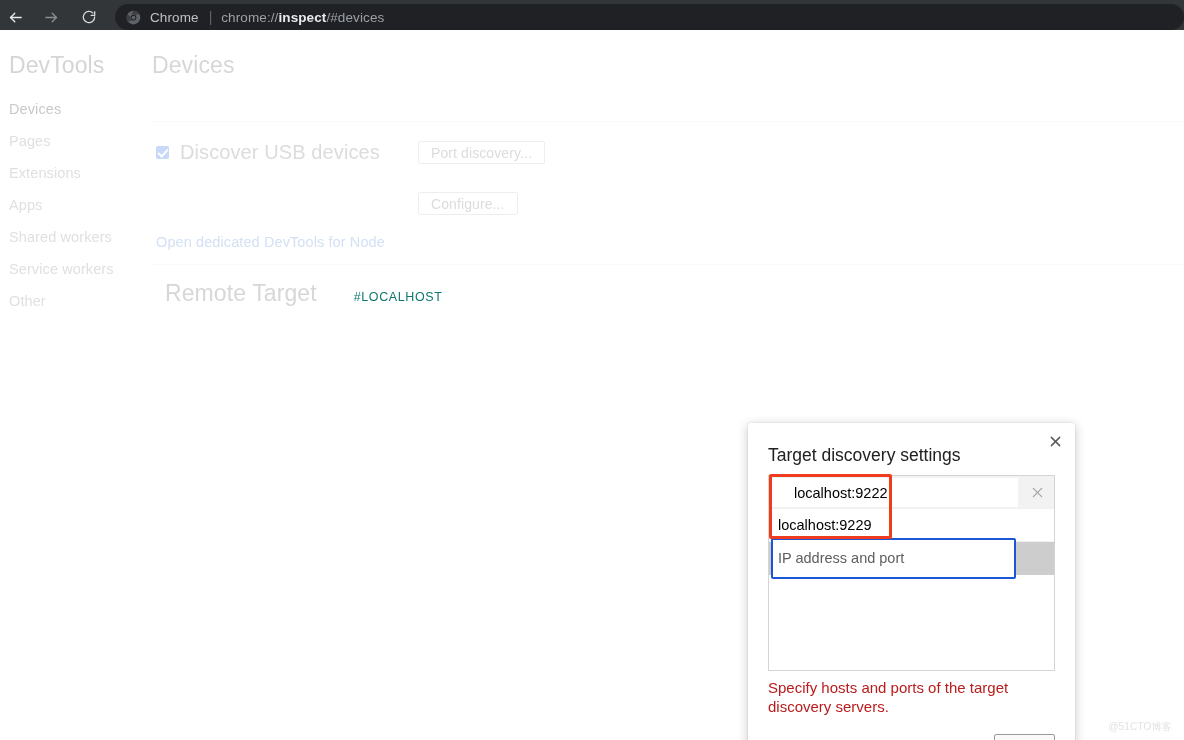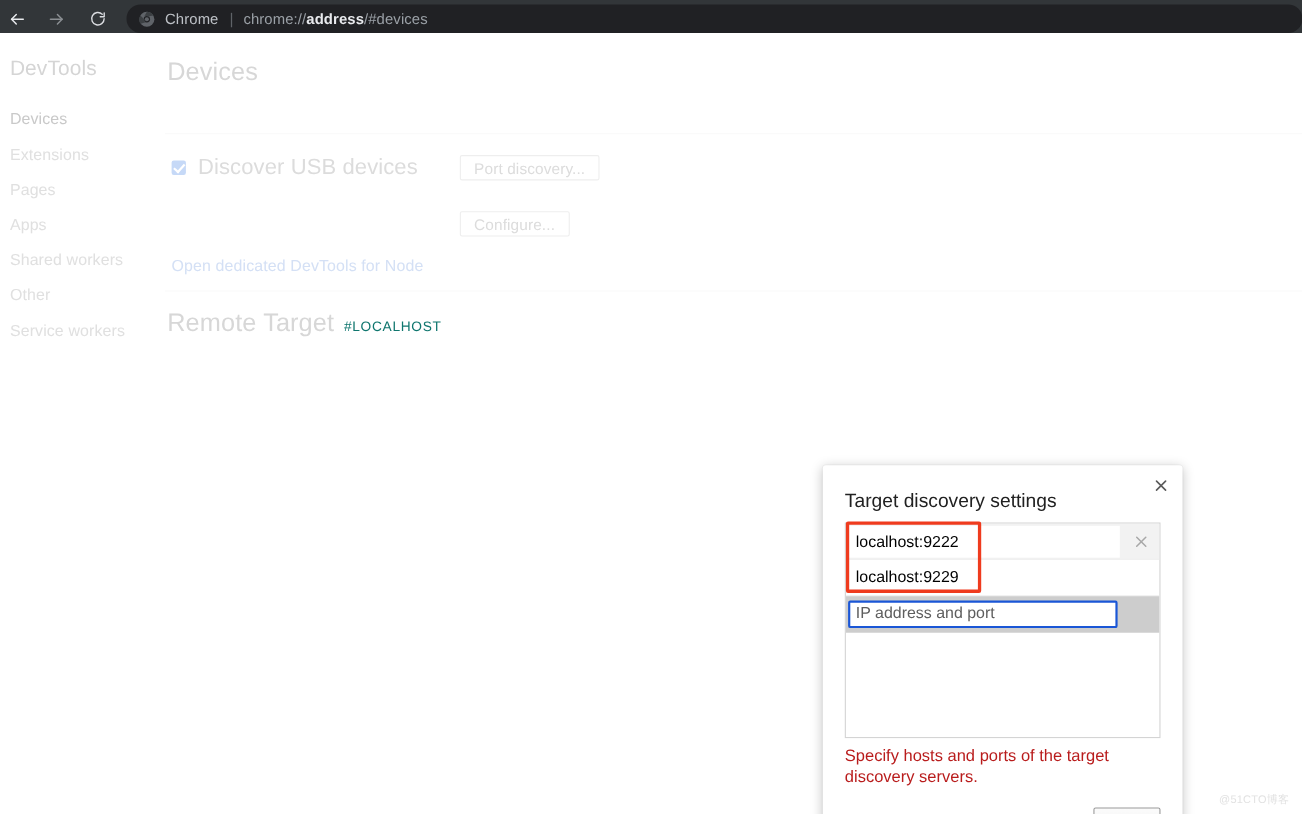--- a/index.html
+++ b/index.html
@@ -71,21 +71,21 @@
     background: #fff;
   }
 
   
   .sidebar {
     position: absolute; left: 0; top: 0;
     width: 150px; height: 710px;
   }
   .sidebar-title {
     position: absolute; left: 9px; top: 22px;
-    font-size: 19px;
+    font-size: 23px;
     color: #d5d5d5;
     font-weight: 400;
     letter-spacing: .1px;
   }
   .nav-list { position: absolute; left: 0; top: 63px; width: 150px; }
   .nav-item {
     height: 32px;
     display: flex; align-items: center;
     padding-left: 9px;
     font-size: 14.5px;
@@ -112,21 +112,21 @@
   .sec-sub {
     font-size: 12.5px;
     color: #0f766e;
     margin-left: 9px;
     letter-spacing: .6px;
   }
   .devices-head { position: absolute; left: 1px; top: 22px; }
   .rule { position: absolute; left: 0; width: 1034px; height: 1px; background: #fafafa; }
   .rule-1 { top: 91px; }
   .rule-2 { top: 234px; }
-  .remote-head { position: absolute; left: 1px; top: 250px; }
+  .remote-head { position: absolute; left: 14px; top: 250px; gap: 28px; }
 
   .opt-row {
     position: absolute; left: 0;
     display: flex; align-items: center;
     height: 24px;
   }
   .opt-row-1 { top: 110px; }
   .opt-row-2 { top: 161px; }
 
   .cb-blue {
@@ -220,38 +220,38 @@
   }
   .list-row.hover {
     background: #f2f2f2;
   }
   .list-row.hover .row-text-wrap {
     position: absolute;
     left: 1px; top: 2px;
     width: 248px; height: 29px;
     background: #ffffff;
     display: flex; align-items: center;
-    padding-left: 8px;
+    padding-left: 24px;
   }
   .row-remove {
     position: absolute;
     right: 11px; top: 0; bottom: 0;
     display: flex; align-items: center;
     color: #a8a8a8;
     font-size: 14px;
   }
   .list-row.input-row {
     background: #cdcdcd;
     border-bottom: 1px solid #cdcdcd;
     padding-left: 0;
     height: 33px;
   }
   .ip-input {
     margin-left: 2px;
-    width: 245px; height: 25px;
+    width: 245px; height: 41px;
     border: 2px solid #1a56d6;
     border-radius: 2px;
     background: #fff;
     font-family: inherit;
     font-size: 14.5px;
     color: #000;
     padding: 0 5px;
     outline: none;
   }
   .ip-input::placeholder { color: #5e5e5e; opacity: 1; }
@@ -346,49 +346,49 @@
       <svg width="15" height="15" viewBox="0 0 24 24">
         <circle cx="12" cy="12" r="11" fill="#5f6368"></circle>
         <circle cx="12" cy="12" r="4.6" fill="#202124"></circle>
         <circle cx="12" cy="12" r="3.0" fill="#5f6368"></circle>
         <path d="M12 1 A11 11 0 0 1 21.5 6.6 L13.4 8.1 A4.6 4.6 0 0 0 8.6 7.1 Z" fill="#3c4043"></path>
         <path d="M2.9 18.6 A11 11 0 0 1 2.6 6.4 L8.4 12.3 A4.6 4.6 0 0 0 10.3 16.2 Z" fill="#3c4043"></path>
       </svg>
     </span>
     <span class="omni-app">Chrome</span>
     <span class="omni-sep">|</span>
-    <span class="omni-url"><span>chrome://</span><b>address</b><span>/#devices</span></span>
+    <span class="omni-url"><span>chrome://</span><b>inspect</b><span>/#devices</span></span>
   </div>
 </div>
 
 <div class="page">
 
   <div class="sidebar">
     <div class="sidebar-title">DevTools</div>
     <div class="nav-list">
       <div class="nav-item selected">
           <span>Devices</span>
         </div>
       <div class="nav-item">
+          <span>Pages</span>
+        </div>
+      <div class="nav-item">
           <span>Extensions</span>
         </div>
       <div class="nav-item">
-          <span>Pages</span>
-        </div>
-      <div class="nav-item">
           <span>Apps</span>
         </div>
       <div class="nav-item">
           <span>Shared workers</span>
         </div>
       <div class="nav-item">
+          <span>Service workers</span>
+        </div>
+      <div class="nav-item">
           <span>Other</span>
-        </div>
-      <div class="nav-item">
-          <span>Service workers</span>
         </div>
     </div>
   </div>
 
   <div class="main">
 
     <div class="section-head devices-head">
       <span class="sec-title">Devices</span>
     </div>
     <div class="rule rule-1"></div>

